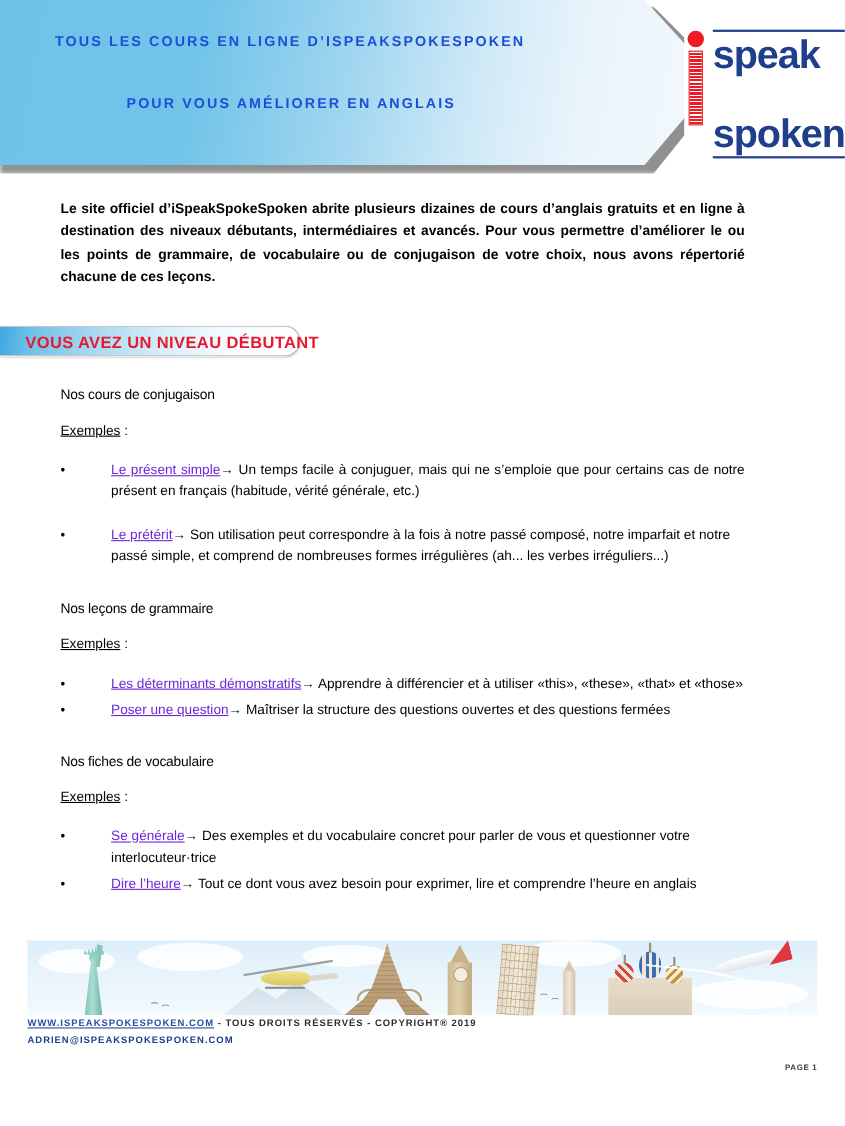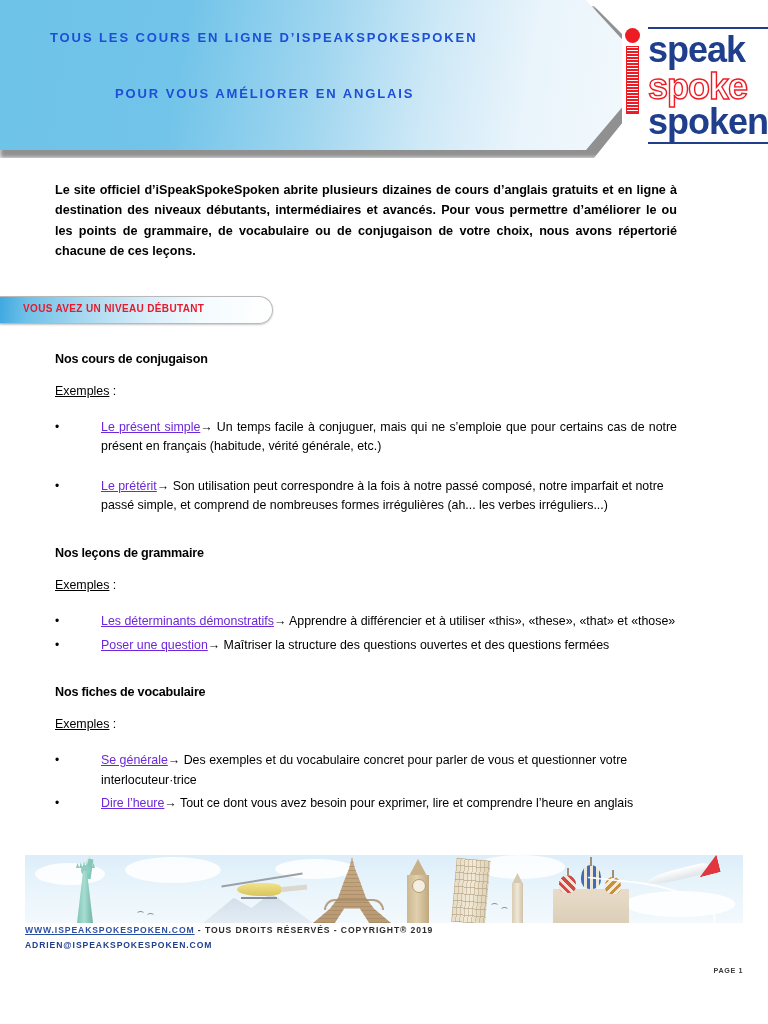--- a/index.html
+++ b/index.html
@@ -145,31 +145,31 @@
     border-left: none;
     border-radius: 0 16px 16px 0;
     box-sizing: border-box;
     background: linear-gradient(95deg, #3ea8e0 0%, #6ec1e8 10%, #a9d9f0 32%, #d9eef9 55%, #f4fbfe 75%, #ffffff 100%);
     box-shadow: 0 1px 2px rgba(0,0,0,0.22);
   }
   .badge-label {
     position: absolute;
     left: 23px;
     top: 7px;
-    font-size: 10px;
+    font-size: 15px;
     font-weight: bold;
     color: #e8192c;
     letter-spacing: 0.35px;
     white-space: nowrap;
   }
 
   .section { margin: 0 55px; width: 622px; }
   .sec-title {
     font-size: 12.6px;
-    font-weight: bold;
+    font-weight: normal;
     color: #000;
     letter-spacing: -0.2px;
     margin-top: 30px;
   }
   .sec-title.first { margin-top: 28px; }
   .examples {
     font-size: 12.4px;
     color: #000;
     margin-top: 18px;
   }
@@ -422,21 +422,20 @@
   <div class="banner-shadow"></div>
   <div class="banner"></div>
   <div class="banner-line1">TOUS LES COURS EN LIGNE D’ISPEAKSPOKESPOKEN</div>
   <div class="banner-line2">POUR VOUS AMÉLIORER EN ANGLAIS</div>
 
   <div class="logo">
     <div class="logo-rule-top"></div>
     <div class="logo-dot"></div>
     <div class="logo-i"></div>
     <div class="logo-word logo-speak">speak</div>
-    <div class="logo-word logo-spoke">spoke</div>
     <div class="logo-word logo-spoken">spoken</div>
     <div class="logo-rule-bottom"></div>
   </div>
 </div>
 
 <div class="content">
 
   <p class="intro">Le site officiel d’iSpeakSpokeSpoken abrite plusieurs dizaines de cours d’anglais gratuits et en ligne à destination des niveaux débutants, intermédiaires et avancés. Pour vous permettre d’améliorer le ou les points de grammaire, de vocabulaire ou de conjugaison de votre choix, nous avons répertorié chacune de ces leçons.</p>
 
   <div class="badge-wrap">

